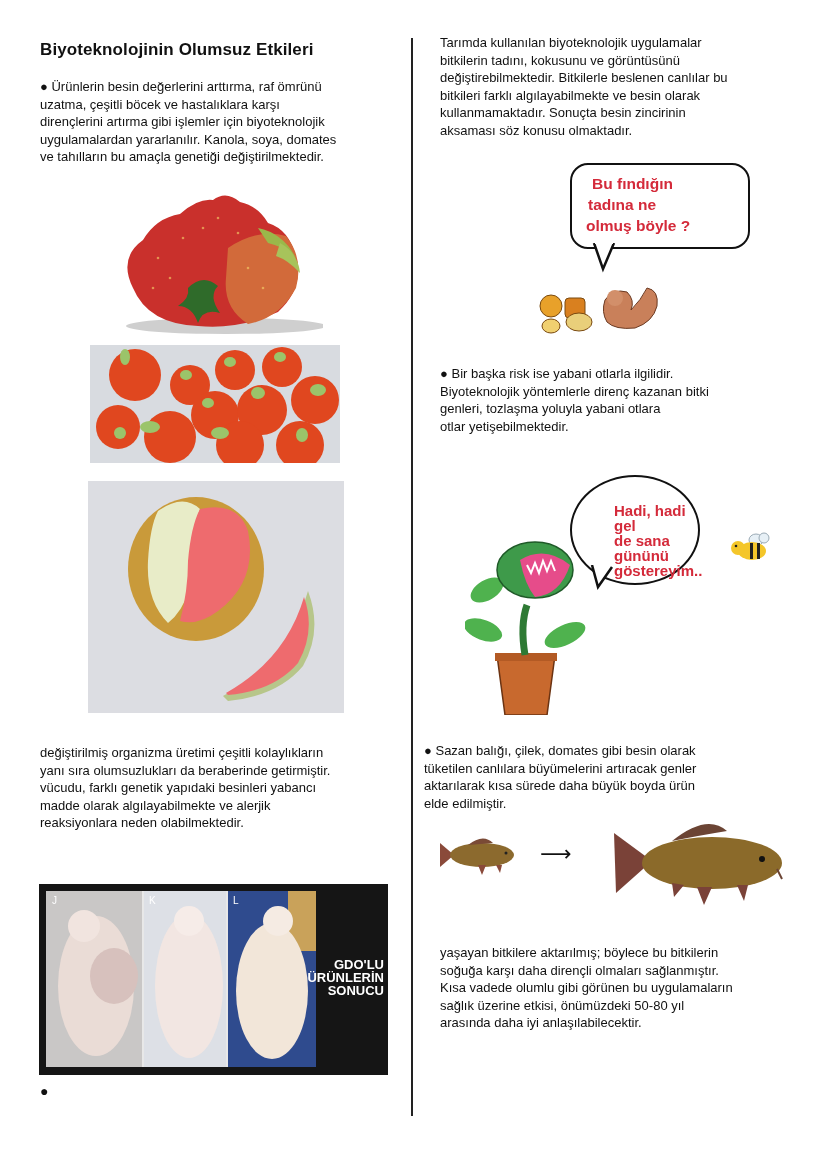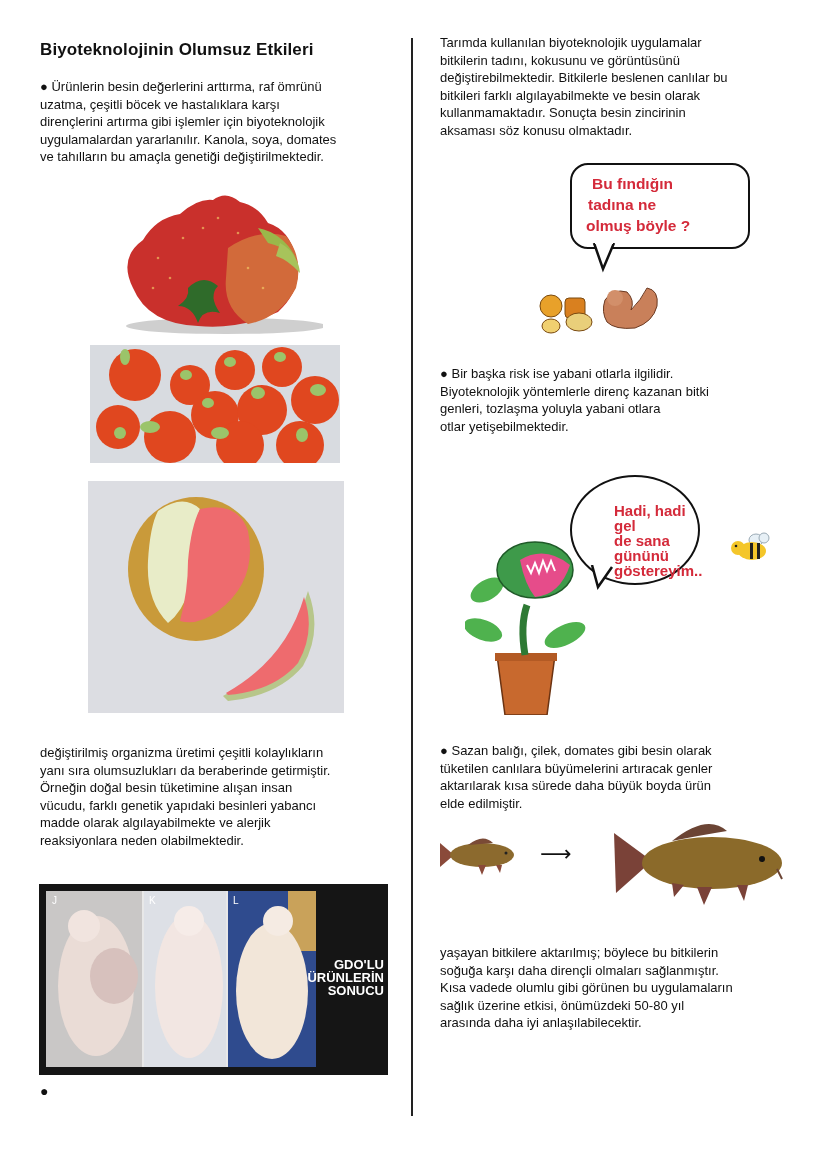--- a/index.html
+++ b/index.html
@@ -89,21 +89,20 @@
     <path d="M70 30 Q95 12 112 28 Q100 60 100 110 Q95 130 80 142 Q58 120 60 80 Q62 45 70 30Z" fill="#e8ecc8"></path>
     <path d="M112 28 Q150 20 160 50 Q170 100 130 130 Q110 145 92 140 Q100 110 100 80 Q103 45 112 28Z" fill="#ee6b6e"></path>
     <path d="M135 215 Q200 180 220 110 Q235 150 215 185 Q190 215 140 220Z" fill="#b7c68a"></path>
     <path d="M138 212 Q198 178 216 116 Q228 150 210 182 Q186 210 140 214Z" fill="#ee6b6e"></path>
   </svg>
 </div>
 
 <div class="abs para" style="left:40px; top:744px; width:365px;">
   <div>değiştirilmiş organizma üretimi çeşitli kolaylıkların</div>
   <div>yanı sıra olumsuzlukları da beraberinde getirmiştir.</div>
-  <div>Örneğin doğal besin tüketimine alışan insan</div>
   <div>vücudu, farklı genetik yapıdaki besinleri yabancı</div>
   <div>madde olarak algılayabilmekte ve alerjik</div>
   <div>reaksiyonlara neden olabilmektedir.</div>
 </div>
 
 <div class="imgbox" style="left:39px; top:884px; width:349px; height:191px; background:#151515;">
   <div class="abs" style="left:7px; top:7px; width:270px; height:176px; background:#e8e8e8;">
     <div class="abs" style="left:0; top:0; width:96px; height:176px; background:#c9c7c6;">
       <svg width="96" height="176">
           <ellipse cx="50" cy="95" rx="38" ry="70" fill="#eadcd6"></ellipse>
@@ -202,21 +201,21 @@
 <svg class="abs" style="left:728px; top:530px;" width="42" height="34">
   <ellipse cx="28" cy="10" rx="7" ry="6" fill="#e7f0f6" stroke="#9aaab5"></ellipse>
   <ellipse cx="36" cy="8" rx="5" ry="5" fill="#e7f0f6" stroke="#9aaab5"></ellipse>
   <ellipse cx="24" cy="21" rx="14" ry="9" fill="#f4c62a"></ellipse>
   <rect x="22" y="13" width="3" height="16" fill="#222"></rect>
   <rect x="29" y="13" width="3" height="16" fill="#222"></rect>
   <circle cx="10" cy="18" r="7" fill="#f4c62a"></circle>
   <circle cx="8" cy="16" r="1.3" fill="#222"></circle>
 </svg>
 
-<div class="abs para" style="left:440px; top:742px; width:370px;">
+<div class="abs para" style="left:424px; top:742px; width:370px;">
   <div>● Sazan balığı, çilek, domates gibi besin olarak</div>
   <div>tüketilen canlılara büyümelerini artıracak genler</div>
   <div>aktarılarak kısa sürede daha büyük boyda ürün</div>
   <div>elde edilmiştir.</div>
 </div>
 
 <svg class="abs" style="left:438px; top:835px;" width="85" height="42">
   <path d="M2 8 L16 20 L2 32Z" fill="#8a4a3a"></path>
   <ellipse cx="44" cy="20" rx="32" ry="12" fill="#8c6a2e"></ellipse>
   <path d="M30 10 Q45 -2 55 8Z" fill="#7a4a36"></path>

